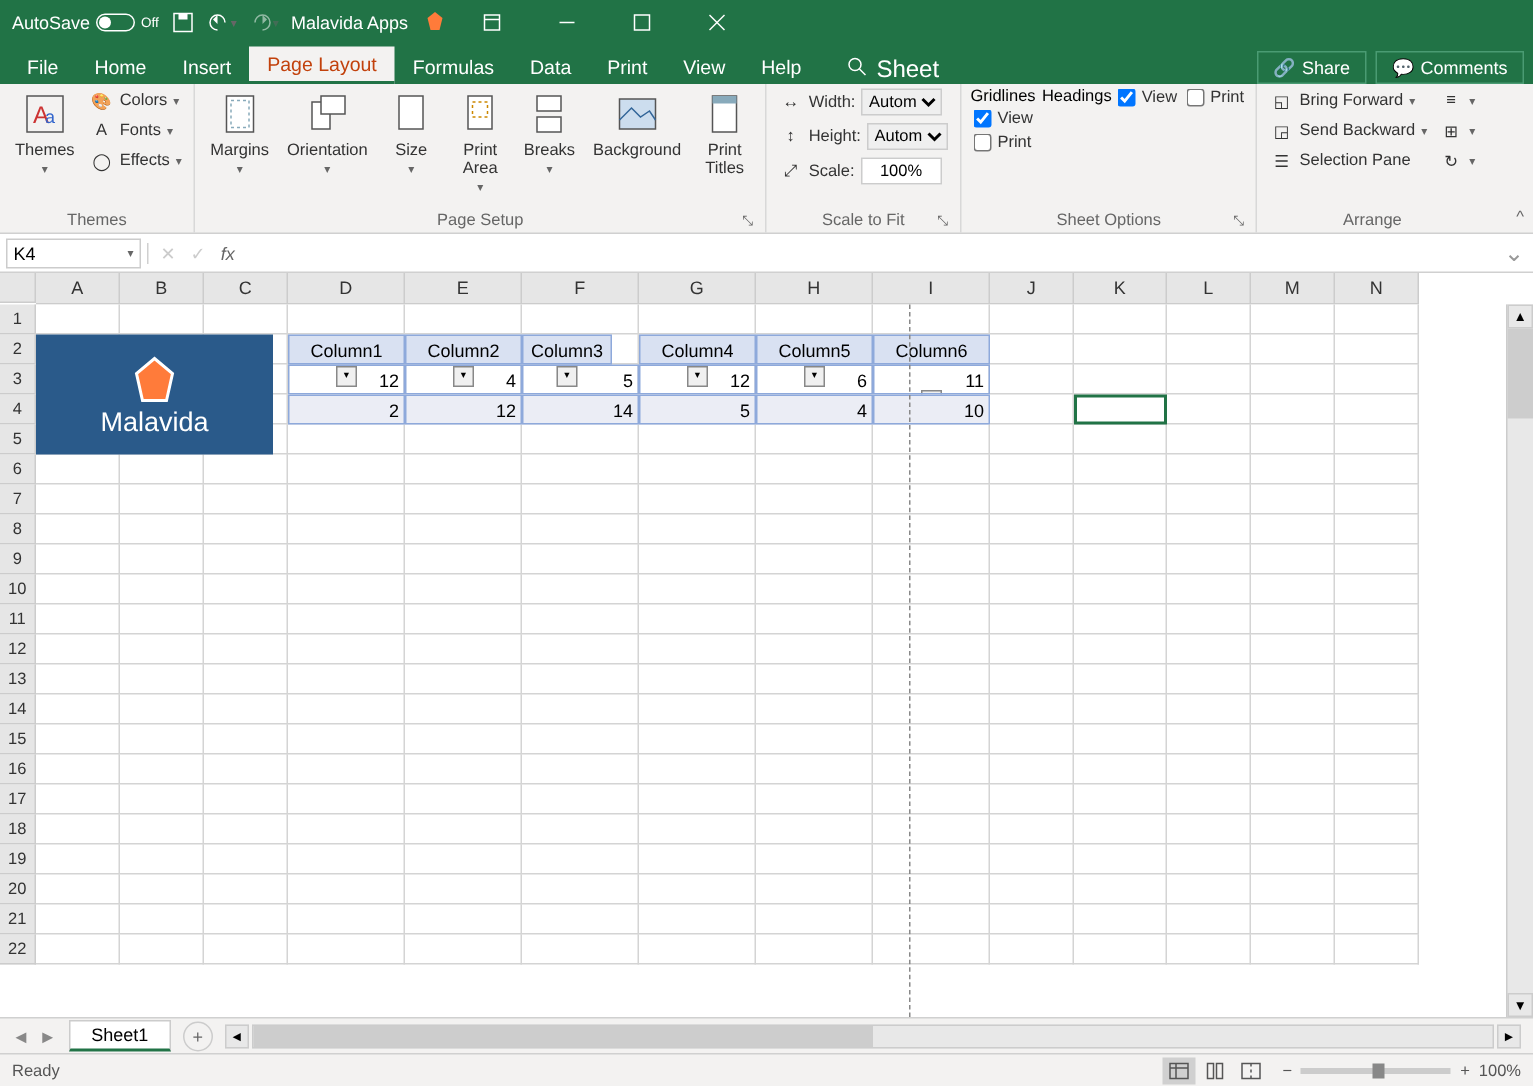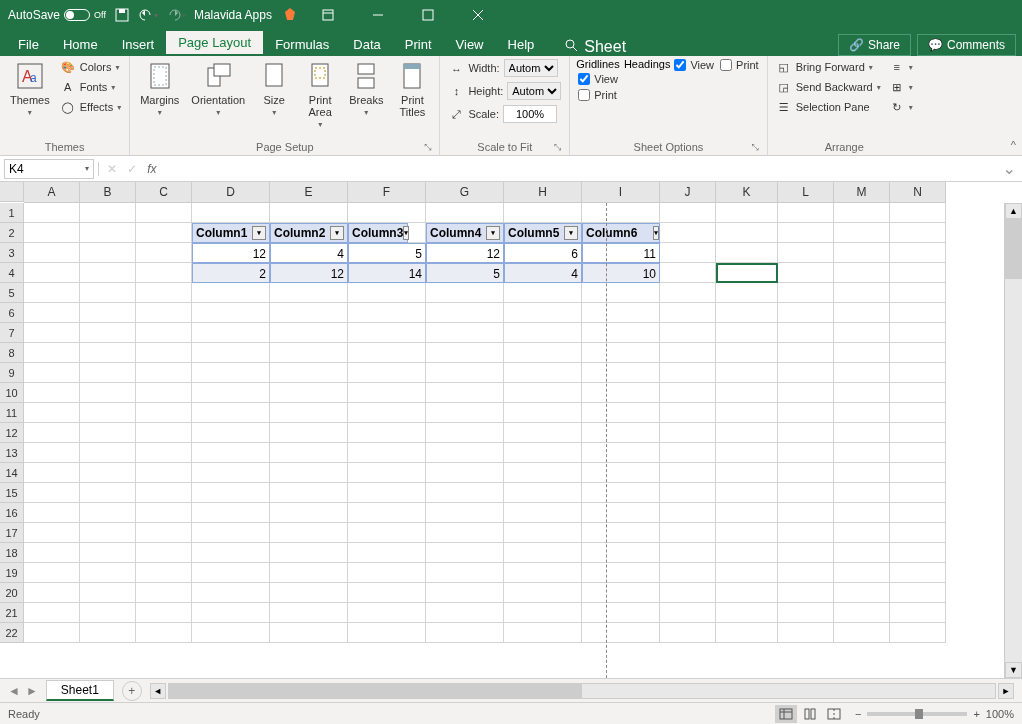--- a/index.html
+++ b/index.html
@@ -9,21 +9,21 @@
 .titlebar .qat .autosave{display:flex;align-items:center;gap:4px;}
 .titlebar .qat .toggle{width:26px;height:12px;border:1px solid #fff;border-radius:6px;position:relative;}
 .titlebar .qat .toggle::after{content:"";width:8px;height:8px;background:#fff;border-radius:50%;position:absolute;left:1px;top:1px;}
 .titlebar .title{flex:1;text-align:center;}
 .titlebar .app-area{display:flex;align-items:center;gap:10px;padding-right:4px;}
 .titlebar .winbtn{width:40px;height:30px;display:flex;align-items:center;justify-content:center;}
 .titlebar .winbtn svg{stroke:#fff;fill:none;}
 .icon-btn{display:flex;align-items:center;justify-content:center;}
 .ribbon-tabs{background:#217346;height:26px;display:flex;align-items:end;padding:0 6px;gap:0;}
 .ribbon-tabs .tab{color:#fff;font-size:13px;padding:4px 12px;cursor:pointer;}
-.ribbon-tabs .tab.active{background:#f3f2f1;color:#15803d;border-bottom:2px solid #217346;}
+.ribbon-tabs .tab.active{background:#f3f2f1;color:#c2410c;border-bottom:2px solid #217346;}
 .ribbon-tabs .search{display:flex;align-items:center;color:#fff;gap:6px;margin-left:18px;}
 .ribbon-tabs .spacer{flex:1;}
 .ribbon-tabs .share-btn,.ribbon-tabs .comments-btn{background:#217346;border:1px solid #4a9b73;color:#fff;padding:3px 10px;font-size:12px;display:flex;align-items:center;gap:4px;margin-left:6px;}
 .ribbon{background:#f3f2f1;height:100px;border-bottom:1px solid #d0d0d0;display:flex;position:relative;}
 .ribbon .group{border-right:1px solid #d8d8d8;padding:2px 6px 0 6px;display:flex;flex-direction:column;}
 .ribbon .group .group-body{flex:1;display:flex;align-items:flex-start;gap:4px;}
 .ribbon .group .group-label{font-size:11px;color:#666;text-align:center;padding:2px 0;position:relative;}
 .ribbon .group .launcher{position:absolute;right:2px;bottom:2px;font-size:9px;color:#666;}
 .big-btn{display:flex;flex-direction:column;align-items:center;font-size:11px;color:#333;padding:2px 4px;gap:2px;min-width:42px;}
 .big-btn .ico{width:32px;height:32px;display:flex;align-items:center;justify-content:center;}
@@ -37,21 +37,21 @@
 .formula-input{flex:1;height:20px;border:none;font-size:12px;padding:0 4px;}
 .grid-area{flex:1;display:flex;overflow:hidden;position:relative;}
 .corner{width:24px;height:20px;background:#e6e6e6;border-right:1px solid #ccc;border-bottom:1px solid #ccc;}
 .grid-wrapper{display:flex;flex-direction:column;flex:1;}
 .grid-top{display:flex;}
 .grid-main{display:flex;flex:1;}
 .cells{flex:1;position:relative;background:#fff;}
 .col-h{border-right:1px solid #ccc;border-bottom:1px solid #ccc;text-align:center;font-size:12px;color:#333;line-height:20px;background:#e6e6e6;}
 .row-h{height:20px;border-right:1px solid #ccc;border-bottom:1px solid #ccc;text-align:center;font-size:11px;color:#333;line-height:20px;background:#e6e6e6;}
 .cell{position:absolute;border-right:1px solid #d4d4d4;border-bottom:1px solid #d4d4d4;font-size:12px;padding:0 3px;line-height:20px;height:20px;}
-.table-header{background:#d9e1f2;border:1px solid #8ea9db;font-weight:bold;display:flex;justify-content:space-between;align-items:center;}
+.table-header{background:#d9e1f2;border:1px solid #8ea9db;font-weight:normal;display:flex;justify-content:space-between;align-items:center;flex-direction:column;}
 .table-header .filter{width:14px;height:14px;border:1px solid #888;background:#f0f0f0;display:flex;align-items:center;justify-content:center;font-size:7px;}
 .table-cell{border:1px solid #8ea9db;text-align:right;}
 .active-cell{border:2px solid #217346!important;}
 .page-break{position:absolute;border-right:1px dashed #888;top:0;bottom:0;}
 .logo-img{position:absolute;background:#2a5a8a;display:flex;flex-direction:column;align-items:center;justify-content:center;color:#fff;}
 .sheet-tabs{height:24px;background:#f3f2f1;border-top:1px solid #d0d0d0;display:flex;align-items:center;font-size:12px;}
 .sheet-tabs .nav{padding:0 8px;color:#888;display:flex;gap:6px;}
 .sheet-tabs .tab{background:#fff;border:1px solid #ccc;border-bottom:2px solid #217346;padding:2px 14px;}
 .sheet-tabs .add{width:20px;height:20px;border:1px solid #ccc;border-radius:50%;display:flex;align-items:center;justify-content:center;margin-left:8px;color:#666;}
 .hscroll{flex:1;display:flex;align-items:center;padding:0 8px;}
@@ -241,20 +241,29 @@
         </div>
       <div class="big-btn">
           <div class="ico">
             <svg width="24" height="28">
               <rect x="4" y="2" width="16" height="10" fill="#fff" stroke="#555"></rect>
               <rect x="4" y="16" width="16" height="10" fill="#fff" stroke="#555"></rect>
             </svg>
           </div>
           <span>Breaks</span>
           <span class="dropdown-arrow">▾</span>
+        </div>
+      <div class="big-btn">
+          <div class="ico">
+            <svg width="28" height="24">
+              <rect x="2" y="2" width="24" height="20" fill="#cde" stroke="#555"></rect>
+              <path d="M2 16 L10 8 L16 14 L22 10 L26 16" fill="none" stroke="#369"></path>
+            </svg>
+          </div>
+          <span>Background</span>
         </div>
       <div class="big-btn">
           <div class="ico">
             <svg width="24" height="28">
               <rect x="4" y="2" width="16" height="24" fill="#fff" stroke="#555"></rect>
               <rect x="4" y="2" width="16" height="5" fill="#8ab"></rect>
             </svg>
           </div>
           <span style="white-space:pre;text-align:center;">Print
 Titles</span>
@@ -714,20 +723,26 @@
           <div class="cell" style="left: 246px; top: 420px; width: 78px;"></div>
           <div class="cell" style="left: 324px; top: 420px; width: 78px;"></div>
           <div class="cell" style="left: 402px; top: 420px; width: 78px;"></div>
           <div class="cell" style="left: 480px; top: 420px; width: 78px;"></div>
           <div class="cell" style="left: 558px; top: 420px; width: 78px;"></div>
           <div class="cell" style="left: 636px; top: 420px; width: 56px;"></div>
           <div class="cell" style="left: 692px; top: 420px; width: 62px;"></div>
           <div class="cell" style="left: 754px; top: 420px; width: 56px;"></div>
           <div class="cell" style="left: 810px; top: 420px; width: 56px;"></div>
           <div class="cell" style="left: 866px; top: 420px; width: 56px;"></div>
+          <div class="logo-img" style="left: 0px; top: 20px; width: 158px; height: 80px;">
+            <svg width="36" height="36">
+              <path d="M18 4 L30 14 L26 32 L10 32 L6 14 Z" fill="#ff7b3a" stroke="#fff" stroke-width="2"></path>
+            </svg>
+            <div style="font-size:18px;">Malavida</div>
+          </div>
           <div class="cell table-header" style="left: 168px; top: 20px; width: 78px;">
             <span>Column1</span>
             <span class="filter">▾</span>
           </div>
           <div class="cell table-header" style="left: 246px; top: 20px; width: 78px;">
             <span>Column2</span>
             <span class="filter">▾</span>
           </div>
           <div class="cell table-header" style="left: 324px; top: 20px; width: 60px;">
             <span>Column3</span>

